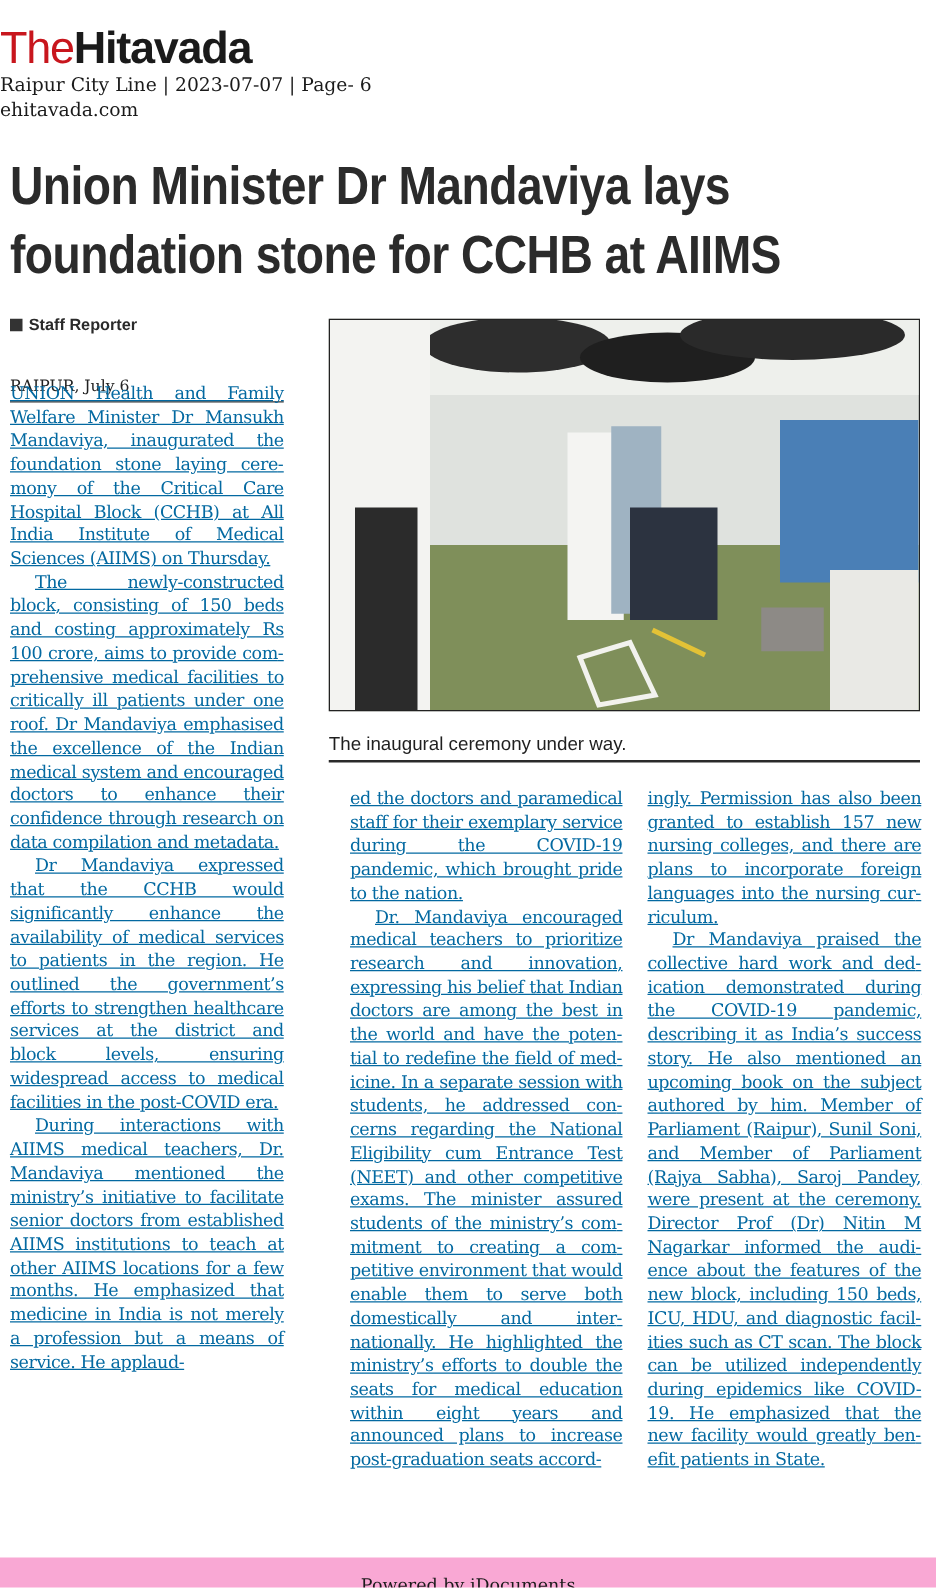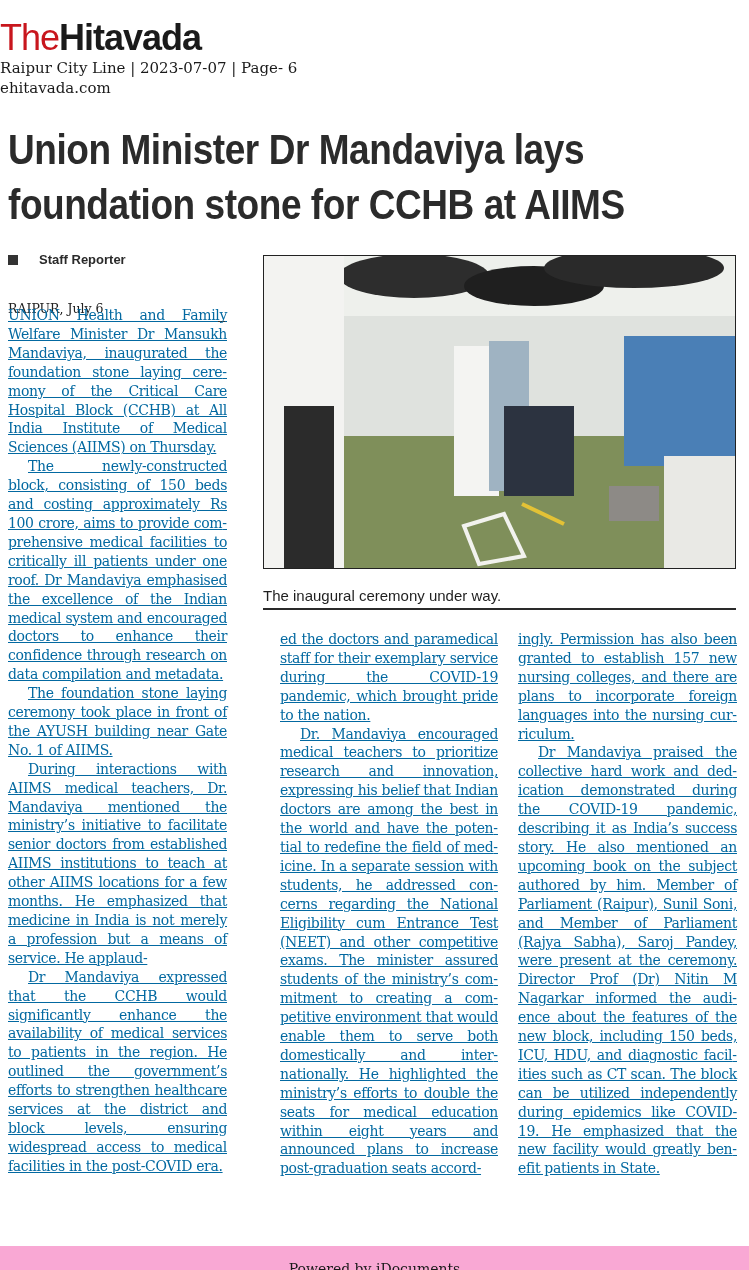--- a/index.html
+++ b/index.html
@@ -14,21 +14,21 @@
   .edition { font-family: "DejaVu Serif", serif; font-size: 15px; color: #1a1a1a; margin-top: 0; line-height: 20px; }
   .site { font-family: "DejaVu Serif", serif; font-size: 15px; color: #1a1a1a; line-height: 20px; }
 
   .headline {
     position: absolute; left: 8px; top: 122px; width: 735px;
     font-family: "Liberation Sans", sans-serif; font-weight: bold; font-size: 43px; line-height: 55px;
     color: #2b2b2b; letter-spacing: -0.5px; transform: scaleX(0.86); transform-origin: left top; width: 860px;
   }
 
   .byline { position: absolute; left: 8px; top: 251px; width: 219px; }
-  .byline .reporter { font-family: "Liberation Sans", sans-serif; font-weight: bold; font-size: 13px; color: #2a2a2a; display: flex; align-items: center; gap: 21px; line-height: 17px; }
+  .byline .reporter { font-family: "Liberation Sans", sans-serif; font-weight: bold; font-size: 13px; color: #2a2a2a; display: flex; align-items: center; gap: 5px; line-height: 17px; }
   .byline .square { width: 10px; height: 10px; background: #333; display: inline-block; }
   .byline .dateline { font-family: "DejaVu Serif", serif; font-size: 12.5px; color: #222; line-height: 18px; margin-top: 32px; }
   .byline .rule { height: 1px; background: #333; margin-top: 3px; }
 
   .col { position: absolute; font-family: "DejaVu Serif", serif; font-size: 14px; line-height: 18.9px; color: #0369a1; text-align: justify; hyphens: manual; letter-spacing: -0.35px; text-decoration: underline; }
   .col p { margin: 0; }
   .col p.indent { text-indent: 20px; }
   .col1 { left: 8px; top: 306px; width: 219px; }
   .col2 { left: 264px; top: 630px; width: 218px; margin-left: 16px; }
   .col3 { left: 518px; top: 630px; width: 219px; }
@@ -62,23 +62,22 @@
     <span class="square"></span>
     <span>Staff Reporter</span>
   </div>
   <div class="dateline">RAIPUR, July 6</div>
   <div class="rule"></div>
 </div>
 
 <div class="col col1">
   <p>UNION Health and Family Welfare Minister Dr Mansukh Mandaviya, inaugurated the foundation stone laying cere­mony of the Critical Care Hospital Block (CCHB) at All India Institute of Medical Sciences (AIIMS) on Thursday.</p>
   <p class="indent">The newly-constructed block, consisting of 150 beds and costing approximately Rs 100 crore, aims to provide com­prehensive medical facilities to critically ill patients under one roof. Dr Mandaviya emphasised the excellence of the Indian medical system and encouraged doctors to enhance their confidence through research on data compilation and metadata.</p>
-  <p class="indent">The foundation stone laying ceremony took place in front of the AYUSH building near Gate No. 1 of AIIMS.</p>
+  <p class="indent">Dr Mandaviya expressed that the CCHB would significantly enhance the availability of medical services to patients in the region. He outlined the gov­ernment’s efforts to strength­en healthcare services at the dis­trict and block levels, ensuring widespread access to medical facilities in the post-COVID era.</p>
   <p class="indent">During interactions with AIIMS medical teachers, Dr. Mandaviya mentioned the ministry’s initiative to facili­tate senior doctors from estab­lished AIIMS institutions to teach at other AIIMS locations for a few months. He empha­sized that medicine in India is not merely a profession but a means of service. He applaud-</p>
-  <p class="indent">Dr Mandaviya expressed that the CCHB would significantly enhance the availability of medical services to patients in the region. He outlined the gov­ernment’s efforts to strength­en healthcare services at the dis­trict and block levels, ensuring widespread access to medical facilities in the post-COVID era.</p>
 </div>
 
 <figure class="photo" style="margin:0;">
   <svg width="471" height="312" viewBox="0 0 471 312">
     <rect x="0" y="0" width="471" height="312" fill="#dfe2de"></rect>
     <rect x="0" y="180" width="471" height="132" fill="#7f8f5a"></rect>
     <rect x="0" y="0" width="471" height="60" fill="#eef0ec"></rect>
     <ellipse cx="150" cy="20" rx="75" ry="22" fill="#2d2d2d"></ellipse>
     <ellipse cx="270" cy="30" rx="70" ry="20" fill="#1f1f1f"></ellipse>
     <ellipse cx="370" cy="12" rx="90" ry="20" fill="#2a2a2a"></ellipse>

